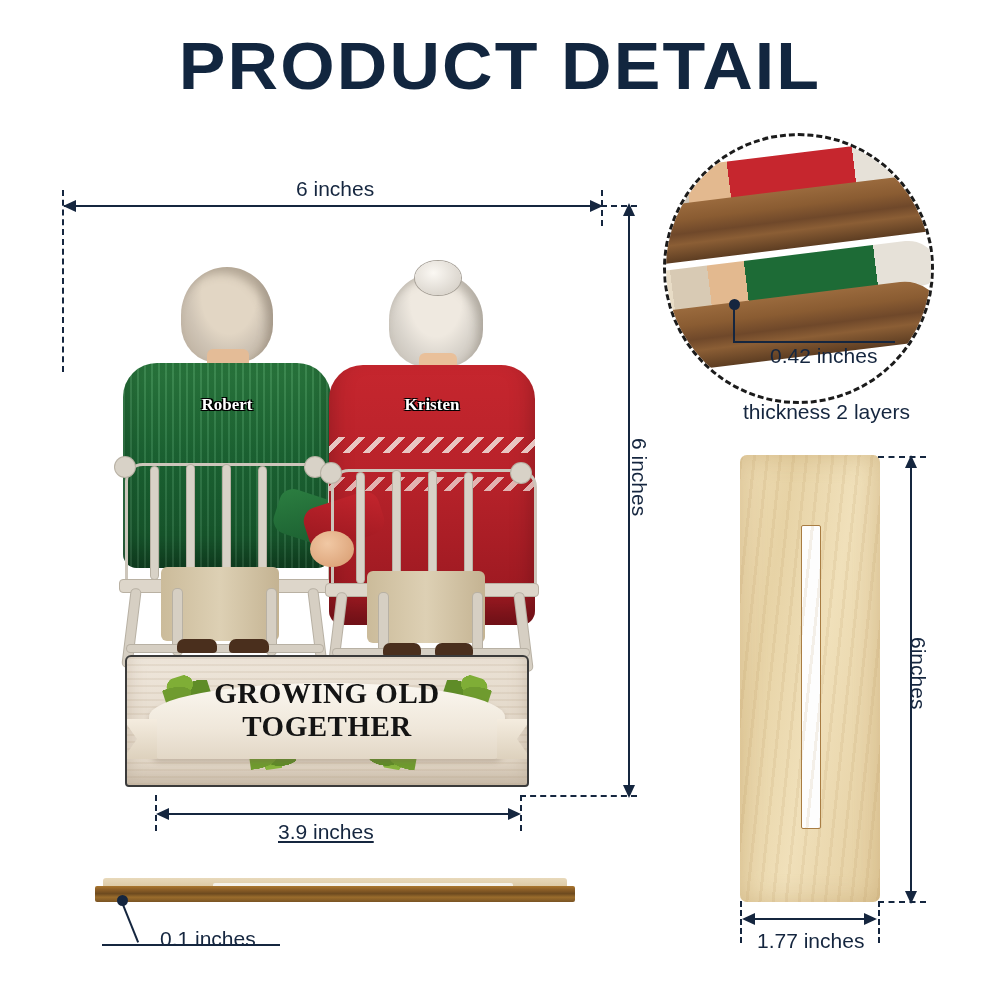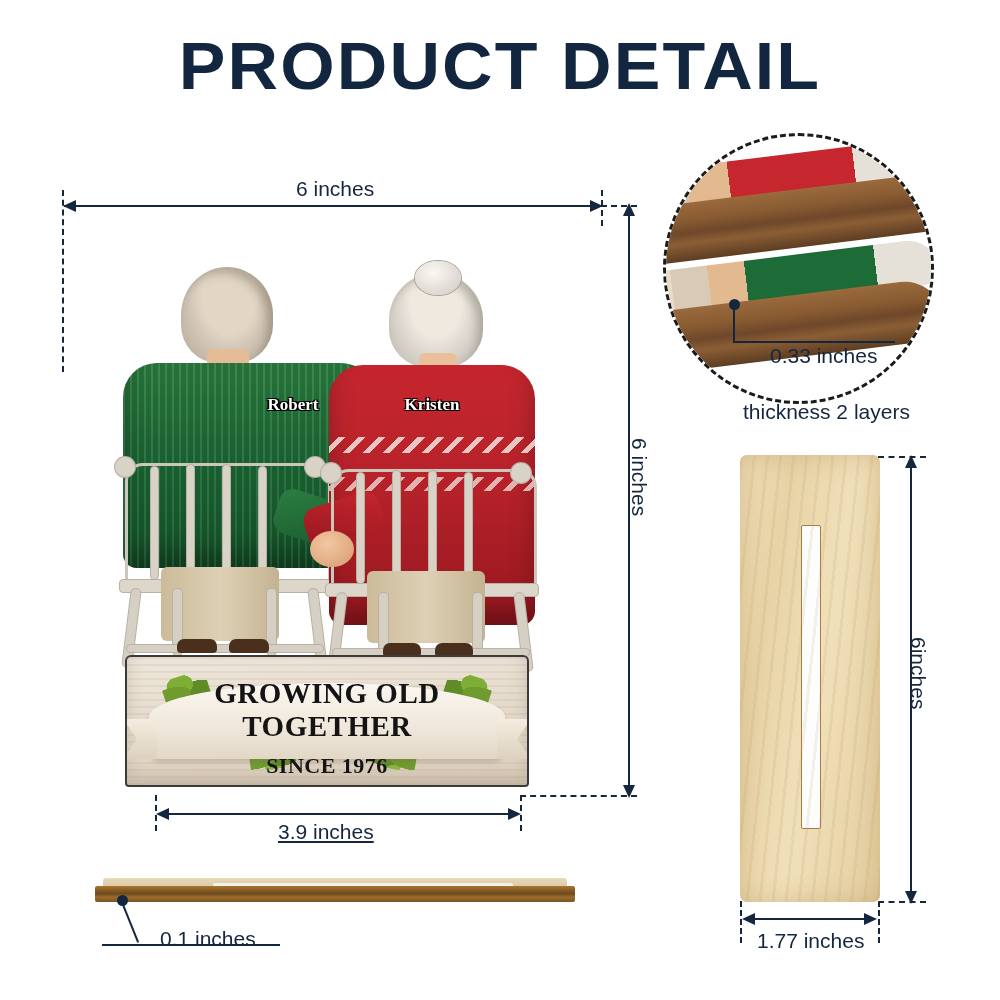--- a/index.html
+++ b/index.html
@@ -172,21 +172,21 @@
 
     <div class="person" style="left:20px;top:52px;width:210px;height:330px;">
 
       <div class="hair" style="left:66px;top:0;width:92px;height:96px;
                   background:radial-gradient(ellipse at 52% 30%,#e2d6c4 0 40%,#cfc4b5 60%,#b5a897 100%);
                   box-shadow:inset -6px 6px 10px rgba(120,106,90,.45);"></div>
       <div class="abs" style="left:92px;top:82px;width:42px;height:26px;background:#e4bc97;border-radius:6px;"></div>
 
       <div class="sweater" style="left:8px;top:96px;width:208px;height:205px;
                   background:linear-gradient(180deg,#2c7f41 0%,#1d6b36 45%,#16572c 100%);
-                  box-shadow:inset 0 -16px 24px rgba(0,0,0,.28);padding-left:44px;">
+                  box-shadow:inset 0 -16px 24px rgba(0,0,0,.28);">
         <div class="abs" style="position:absolute;inset:0;border-radius:34px 34px 14px 14px;
                     background:repeating-linear-gradient(90deg,rgba(255,255,255,.08) 0 2px,rgba(0,0,0,.10) 2px 7px);"></div>
         <div class="namelbl" style="top:32px;">Robert</div>
       </div>
 
       <div class="arm" style="left:160px;top:230px;width:82px;height:46px;
                   background:linear-gradient(150deg,#2c7f41,#17582d);transform:rotate(18deg);"></div>
 
       <div class="chairback" style="left:10px;top:196px;width:200px;height:120px;"></div>
       <div class="spindle" style="left:36px;top:200px;height:112px;"></div>
@@ -248,21 +248,20 @@
     <div class="base">
       <div class="leaf" style="left:36px;top:18px;transform:rotate(-18deg);"></div>
       <div class="leaf" style="left:318px;top:18px;transform:rotate(18deg) scaleX(-1);"></div>
       <div class="leaf" style="left:122px;top:82px;transform:rotate(-8deg);"></div>
       <div class="leaf" style="left:244px;top:82px;transform:rotate(10deg) scaleX(-1);"></div>
       <div class="ribbon">
         <div class="tail-l"></div>
         <div class="tail-r"></div>
       </div>
       <div class="banner-line1">GROWING OLD TOGETHER</div>
-      <div class="banner-line2">SINCE 1976</div>
     </div>
   </div>
 
   <div class="abs zoomcircle">
 
     <div class="slab" style="left:-24px;top:18px;width:300px;height:96px;transform:rotate(-7deg);">
       <div class="abs" style="left:0;top:0;width:300px;height:42px;border-radius:30px 52px 30px 26px;
                   background:linear-gradient(90deg,#cfc6b8 0 16%,#e3b98f 16% 30%,#c6262e 30% 72%,#e6e1d8 72% 86%,#b7222a 86% 100%);"></div>
       <div class="abs" style="left:0;top:36px;width:300px;height:58px;border-radius:14px 44px 24px 20px;
                   background:linear-gradient(180deg,#9a6a3d 0%,#8a5c32 28%,#6f482a 52%,#8b5e35 70%,#5d3d22 100%);"></div>
@@ -272,21 +271,21 @@
       <div class="abs" style="left:0;top:0;width:310px;height:46px;border-radius:32px 54px 30px 26px;
                   background:linear-gradient(90deg,#e8dcc6 0 14%,#d8cab4 14% 26%,#e3b98f 26% 38%,#1d6b36 38% 80%,#e6e1d8 80% 100%);"></div>
       <div class="abs" style="left:0;top:40px;width:310px;height:62px;border-radius:14px 46px 26px 22px;
                   background:linear-gradient(180deg,#9a6a3d 0%,#8a5c32 28%,#6f482a 52%,#8b5e35 70%,#5d3d22 100%);"></div>
     </div>
   </div>
 
   <div class="abs dot" style="left:729px;top:299px;"></div>
   <div class="abs leader" style="left:733px;top:308px;width:2px;height:34px;"></div>
   <div class="abs leader" style="left:733px;top:341px;width:162px;height:2px;"></div>
-  <div class="abs dim-label" style="left:770px;top:344px;">0.33 inches</div>
+  <div class="abs dim-label" style="left:770px;top:344px;">0.42 inches</div>
   <div class="abs dim-label" style="left:743px;top:368px;margin-top:32px;">thickness 2 layers</div>
 
   <div class="abs plate">
     <div class="slot"></div>
   </div>
 
   <div class="abs dash-h" style="left:878px;top:456px;width:48px;"></div>
   <div class="abs dash-h" style="left:878px;top:901px;width:48px;"></div>
   <div class="abs line-v" style="left:910px;top:464px;height:430px;"></div>
   <div class="abs arrow arw-u" style="left:905px;top:455px;"></div>

